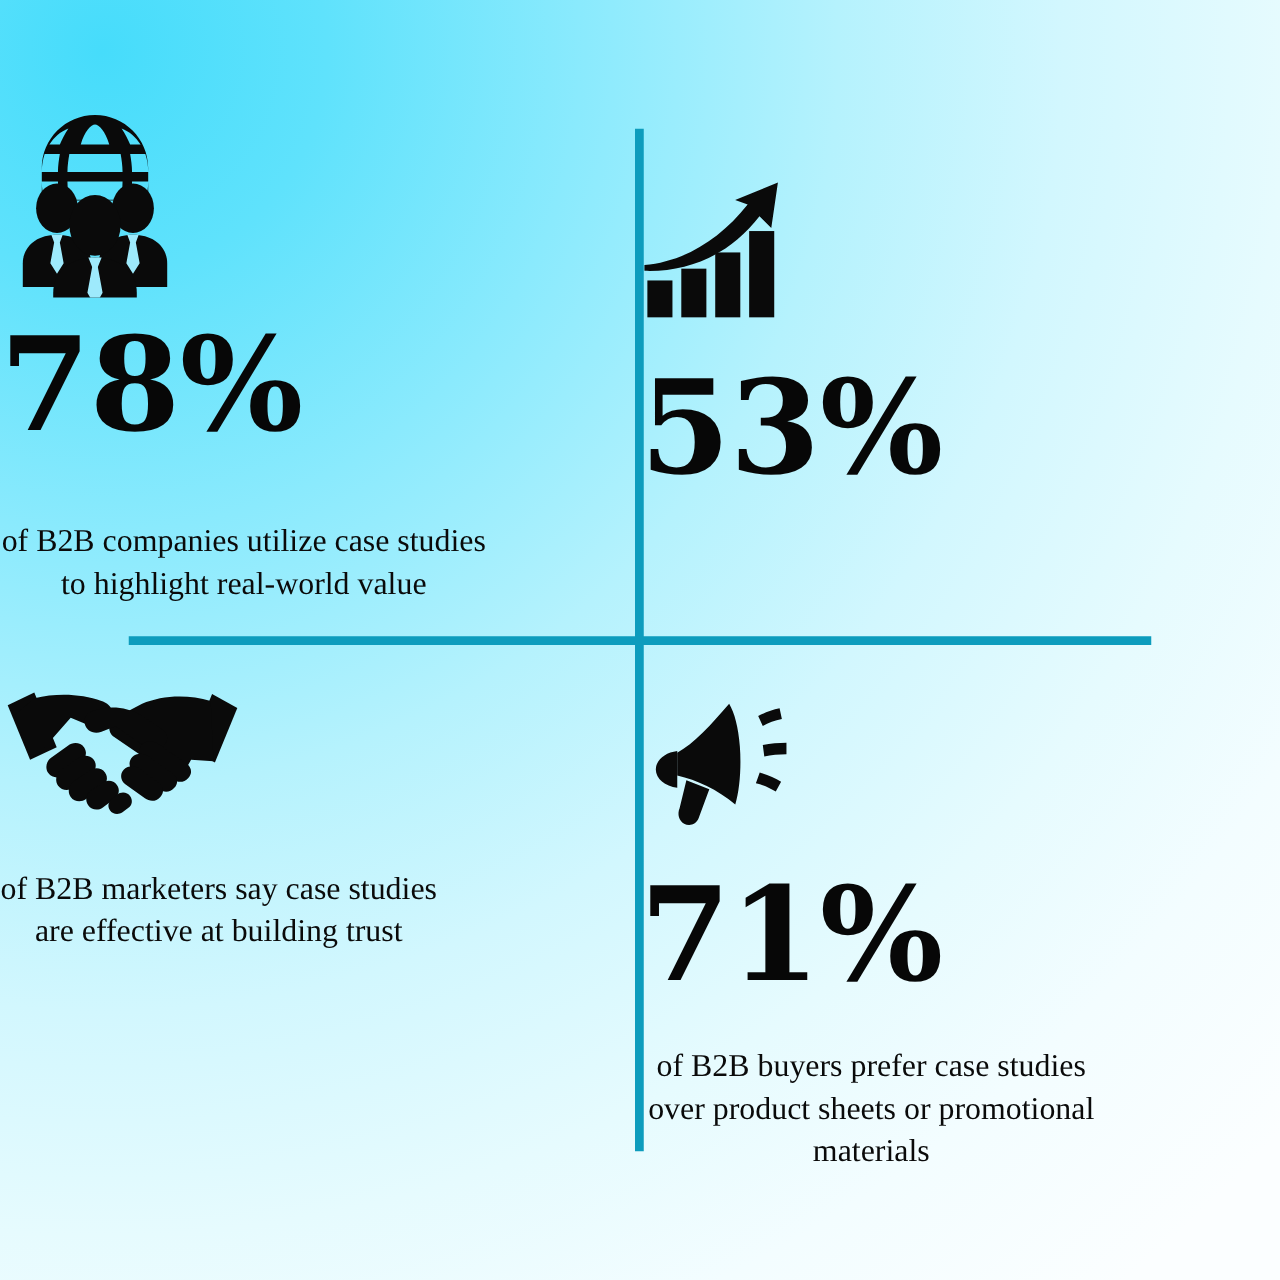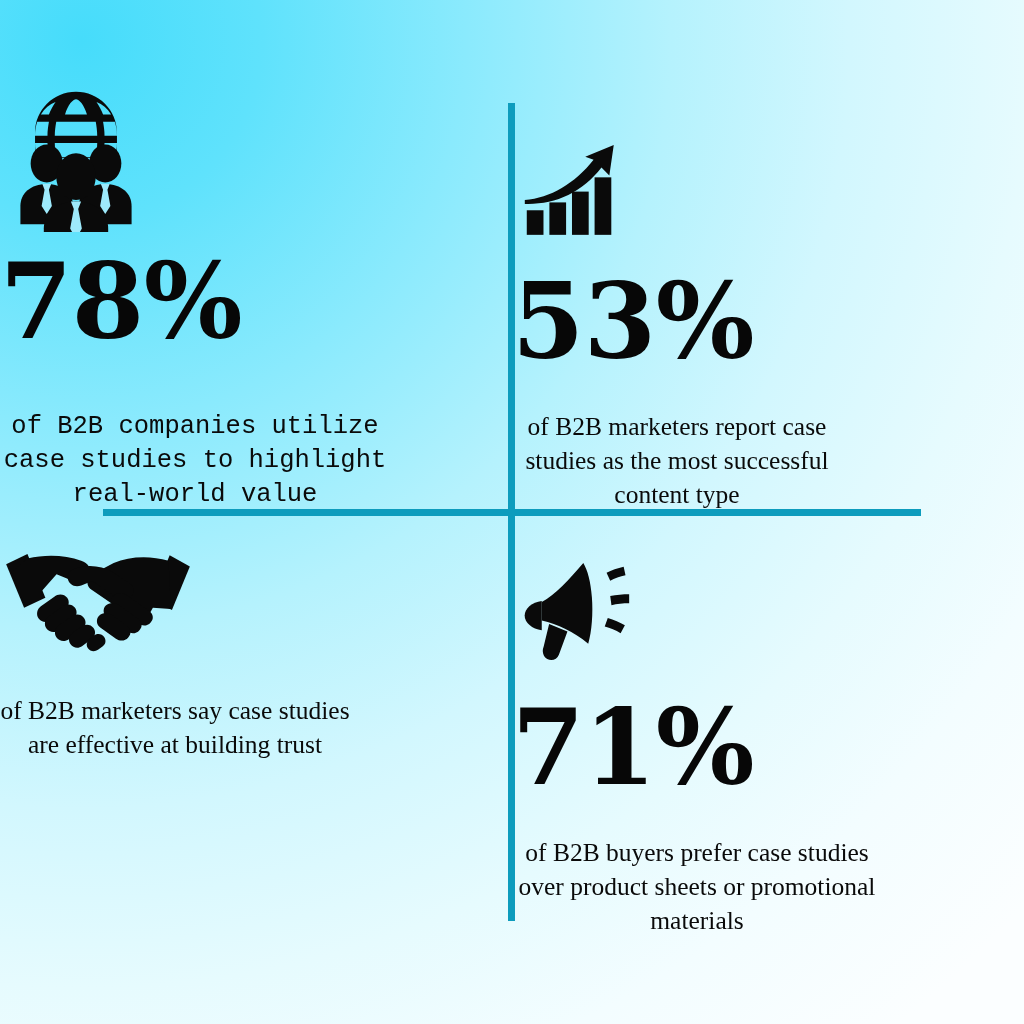--- a/index.html
+++ b/index.html
@@ -93,21 +93,21 @@
 
   .stat-caption {
     color: #0a0a0a;
     font-family: "Liberation Serif", "DejaVu Serif", serif;
     font-weight: 400;
     font-size: 25.5px;
     line-height: 1.33;
     text-align: center;
     max-width: 400px;
   }
-  .q-tl .stat-caption { margin-top: 56px; max-width: 390px; font-family: Liberation Mono, monospace; }
+  .q-tl .stat-caption { margin-top: 56px; max-width: 390px; }
   .q-tr .stat-caption { margin-top: 36px; max-width: 330px; }
   .q-bl .stat-caption { margin-top: 38px; max-width: 350px; }
   .q-br .stat-caption { margin-top: 36px; max-width: 370px; }
 </style>
 </head>
 <body>
 
 <div id="infographic">
 
   <div class="grid">
@@ -149,21 +149,20 @@
         <rect x="10" y="143" width="34" height="50"></rect>
         <rect x="56" y="127" width="34" height="66"></rect>
         <rect x="102" y="105" width="34" height="88"></rect>
         <rect x="148" y="76" width="34" height="117"></rect>
 
         <path d="M6 122 C58 118 108 88 146 40 l-17 -6 l58 -24 l-9 62 l-16 -16
                  C122 108 66 132 6 130 z"></path>
       </svg>
 
       <div class="stat-number">53%</div>
-      <div class="stat-caption">of B2B marketers report case studies as the most successful content type</div>
     </div>
 
     <div class="quadrant q-bl">
       <svg class="stat-icon icon-handshake" viewBox="0 0 340 200" fill="currentColor" aria-hidden="true">
 
         <path d="M6 36 L44 18 L76 96 L38 114 z"></path>
 
         <path d="M334 40 L298 20 L266 98 L302 118 z"></path>
 
         <path d="M44 26 C78 18 112 20 140 30 C152 34 160 44 152 56

